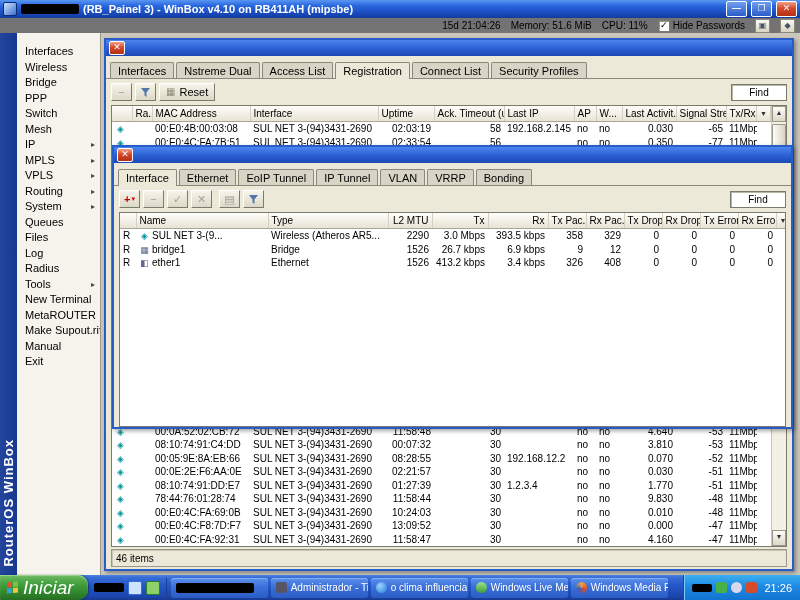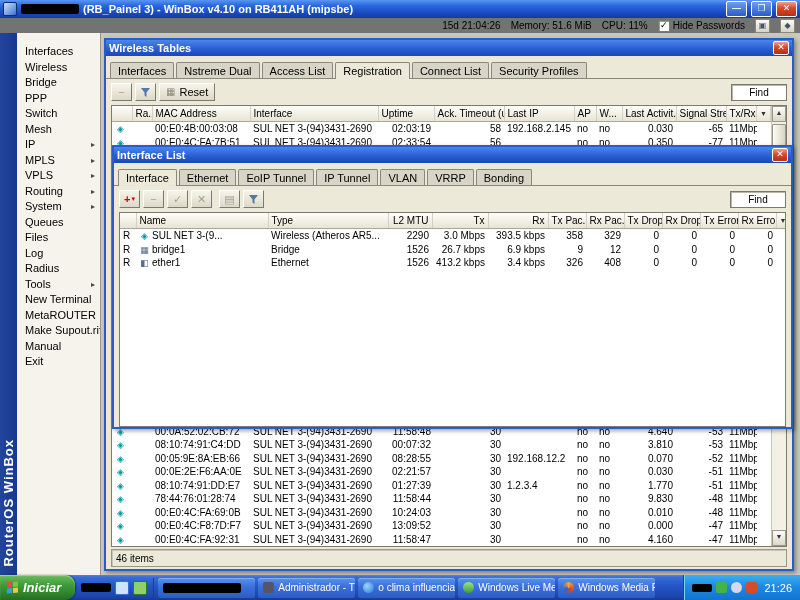--- a/index.html
+++ b/index.html
@@ -105,21 +105,21 @@
   
   .wireless-win{left:3px;top:5px;width:690px;height:533px;}
   .iface-win{left:11px;top:112px;width:681px;height:284px;z-index:5;}
 
   
   .taskbar{position:absolute;left:0;right:0;bottom:0;height:25px;
     background:linear-gradient(180deg,#4f84e0 0%,#3a6fd8 8%,#2458c8 40%,#1c46ac 85%,#173a92 100%);
     display:flex;align-items:center;}
   .startbtn{height:25px;flex:0 0 auto;display:flex;align-items:center;gap:5px;padding:0 14px 0 7px;
     background:linear-gradient(180deg,#6cbb5e 0%,#3f9c3a 40%,#2c7f28 80%,#256d22 100%);
-    border-radius:0 10px 10px 0;color:#fff;font-weight:bold;font-style:italic;font-size:13px;
+    border-radius:0 10px 10px 0;color:#fff;font-weight:normal;font-style:italic;font-size:19px;
     box-shadow:inset 0 1px 1px #9fd894, 1px 0 2px rgba(0,0,0,.4);cursor:default;}
   .winflag{display:grid;grid-template-columns:5px 5px;grid-template-rows:5px 5px;gap:1px;transform:skewY(-6deg);}
   .winflag i{display:block;}
   .winflag i:nth-child(1){background:#e84a35;}
   .winflag i:nth-child(2){background:#7dc242;}
   .winflag i:nth-child(3){background:#33a0da;}
   .winflag i:nth-child(4){background:#f6c343;}
   .qlaunch{display:flex;align-items:center;gap:4px;padding:0 6px;border-right:1px solid #1a3c8c;height:20px;}
   .qicon{width:12px;height:12px;border-radius:2px;}
   .taskbtns{display:flex;gap:3px;padding:0 4px;flex:1;align-items:center;}
@@ -268,21 +268,20 @@
   <div class="side-item">
     <span>Exit</span>
     <span class="arrow"></span>
   </div>
 </div>
 
   <div class="workspace">
 
     <div class="win wireless-win">
       <div class="win-title">
-        <span class="t">Wireless Tables</span>
         <span class="xbtn">✕</span>
       </div>
       <div class="tabstrip">
         <div class="tab">Interfaces</div>
         <div class="tab">Nstreme Dual</div>
         <div class="tab">Access List</div>
         <div class="tab active">Registration</div>
         <div class="tab">Connect List</div>
         <div class="tab">Security Profiles</div>
       </div>
@@ -538,21 +537,20 @@
               <div class="sthumb"></div>
             </div>
           <div class="sarrow">▼</div>
         </div>
       </div>
       <div class="win-status">46 items</div>
     </div>
 
     <div class="win iface-win">
       <div class="win-title">
-        <span class="t">Interface List</span>
         <span class="xbtn">✕</span>
       </div>
       <div class="tabstrip">
         <div class="tab active">Interface</div>
         <div class="tab">Ethernet</div>
         <div class="tab">EoIP Tunnel</div>
         <div class="tab">IP Tunnel</div>
         <div class="tab">VLAN</div>
         <div class="tab">VRRP</div>
         <div class="tab">Bonding</div>

